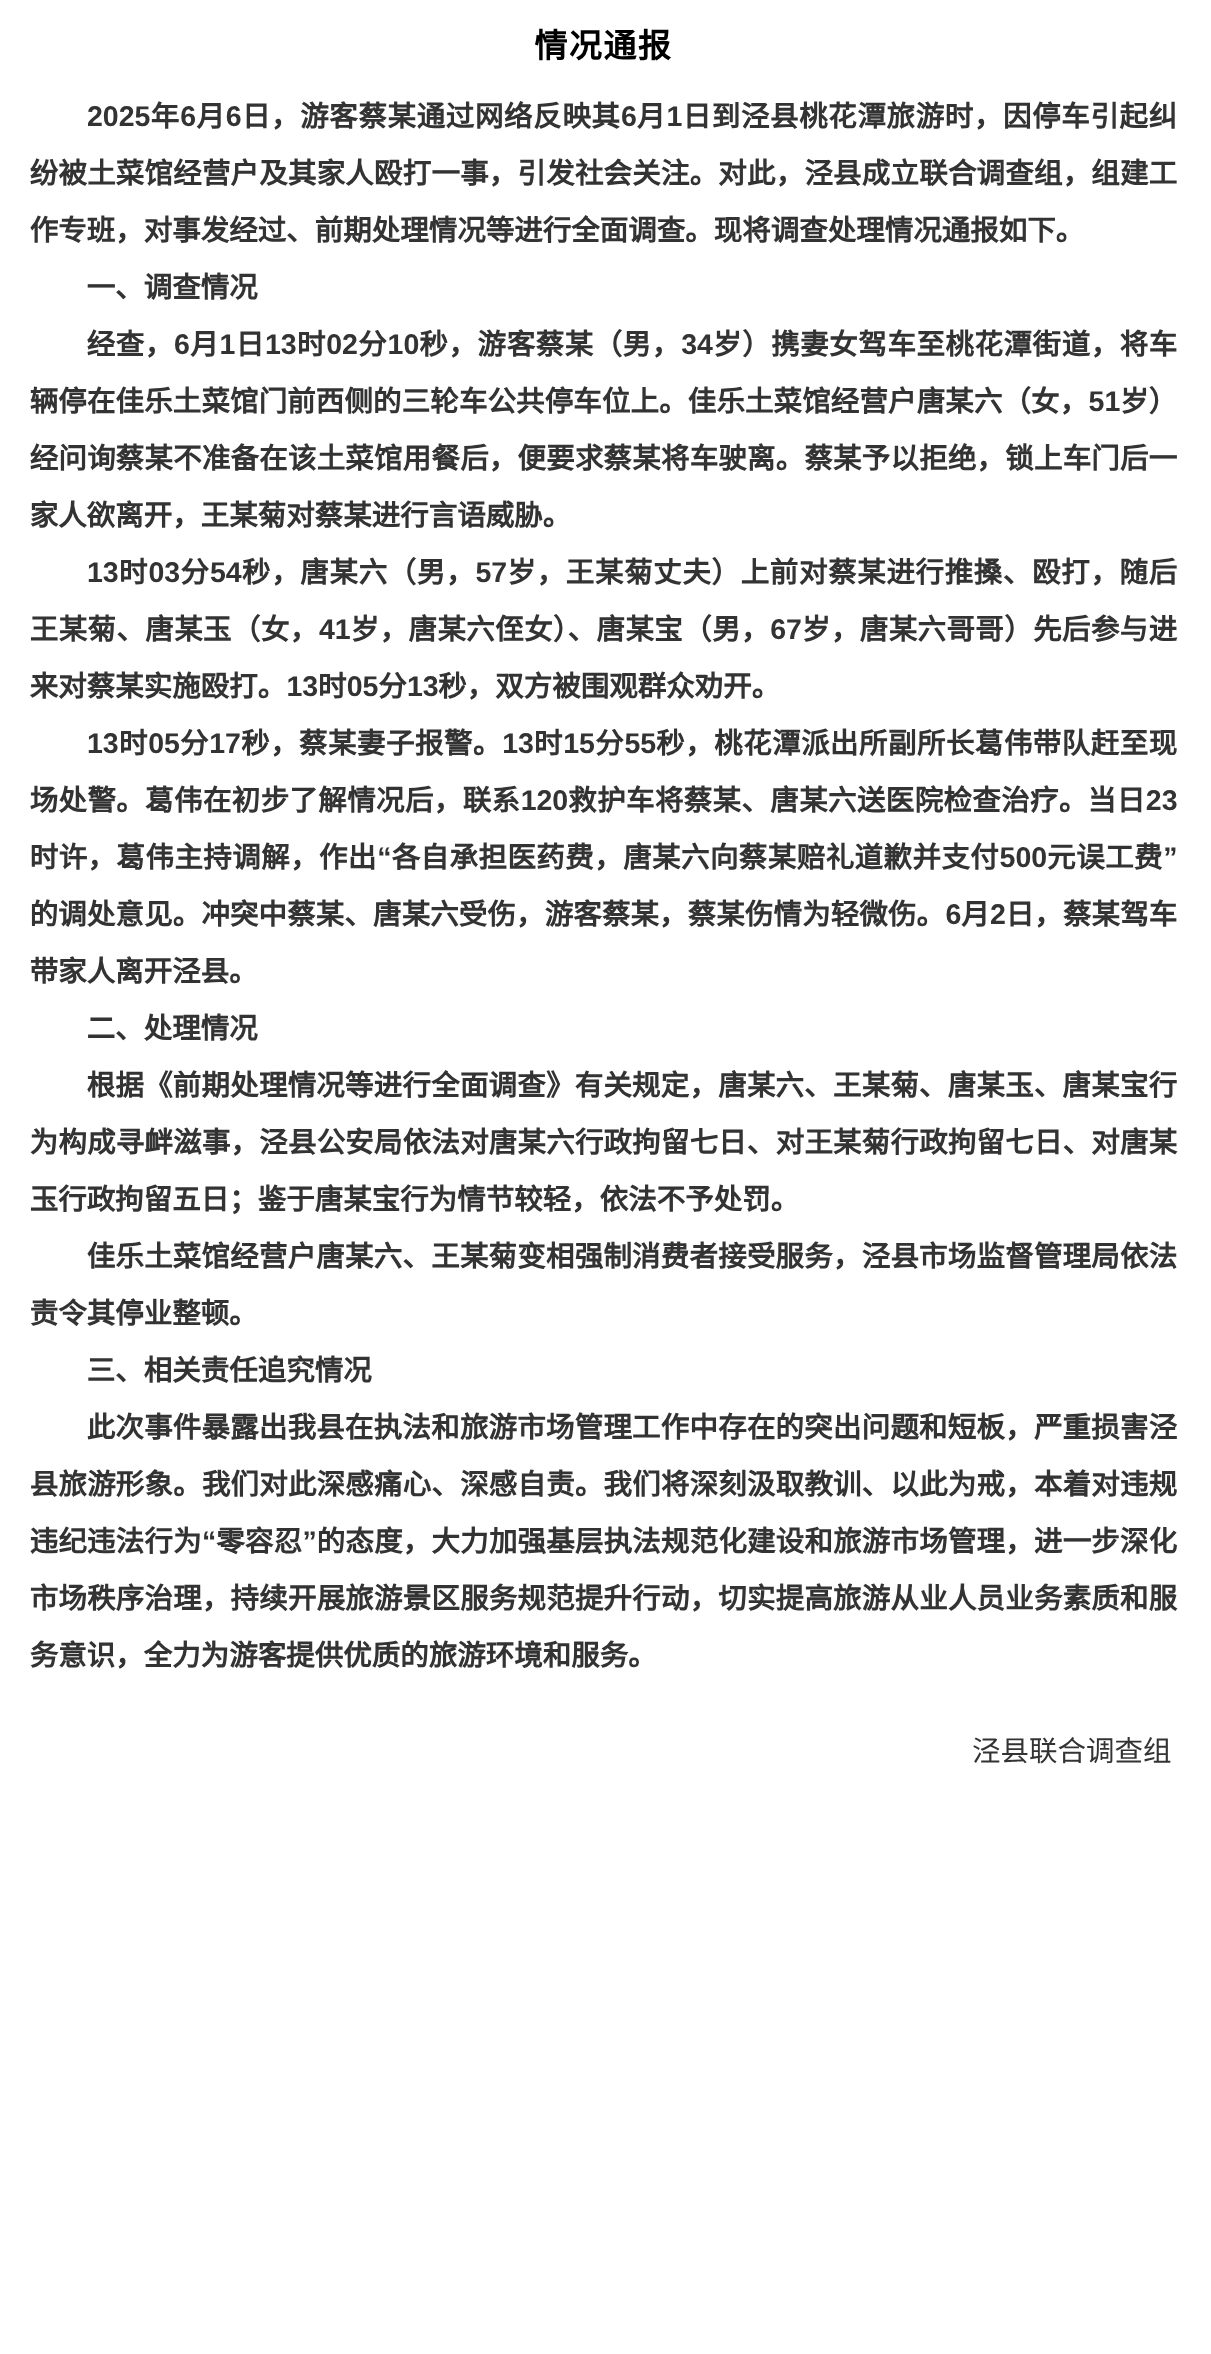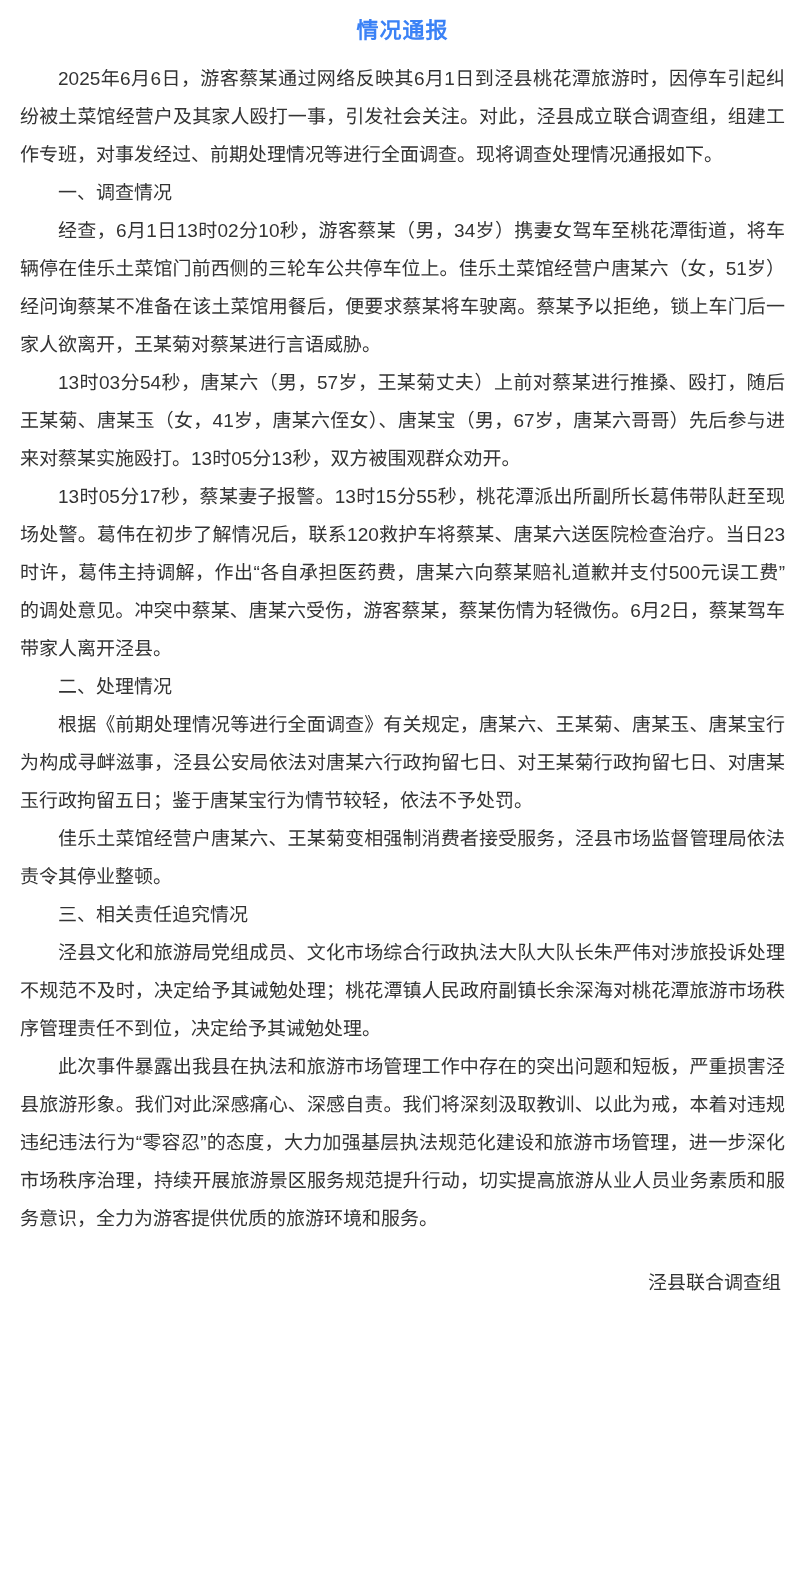--- a/index.html
+++ b/index.html
@@ -16,30 +16,30 @@
   }
   .doc {
     padding: 14px 22px 30px 20px;
     font-size: 19px;
     line-height: 38px;
     text-align: justify;
   }
   .doc-title {
     font-size: 22px;
     font-weight: 700;
-    color: #3b82f6;
+    color: #000000;
     text-align: center;
     margin: 0 0 12px 0;
     line-height: 34px;
     letter-spacing: 1px;
   }
   .para, .section-heading {
     margin: 0;
     text-indent: 2em;
-    font-weight: 400;
+    font-weight: 700;
   }
   .sign-block {
     margin-top: 22px;
     text-align: right;
     padding-right: 4px;
   }
   .sign-line {
     line-height: 46px;
   }
 </style>
@@ -63,21 +63,20 @@
 
   <p class="section-heading">二、处理情况</p>
 
   <p class="para">根据《前期处理情况等进行全面调查》有关规定，唐某六、王某菊、唐某玉、唐某宝行为构成寻衅滋事，泾县公安局依法对唐某六行政拘留七日、对王某菊行政拘留七日、对唐某玉行政拘留五日；鉴于唐某宝行为情节较轻，依法不予处罚。</p>
 
   <p class="para">佳乐土菜馆经营户唐某六、王某菊变相强制消费者接受服务，泾县市场监督管理局依法责令其停业整顿。</p>
 
   <p class="section-heading">三、相关责任追究情况</p>
 
 
-  <p class="para">泾县文化和旅游局党组成员、文化市场综合行政执法大队大队长朱严伟对涉旅投诉处理不规范不及时，决定给予其诫勉处理；桃花潭镇人民政府副镇长余深海对桃花潭旅游市场秩序管理责任不到位，决定给予其诫勉处理。</p>
 
   <p class="para">此次事件暴露出我县在执法和旅游市场管理工作中存在的突出问题和短板，严重损害泾县旅游形象。我们对此深感痛心、深感自责。我们将深刻汲取教训、以此为戒，本着对违规违纪违法行为“零容忍”的态度，大力加强基层执法规范化建设和旅游市场管理，进一步深化市场秩序治理，持续开展旅游景区服务规范提升行动，切实提高旅游从业人员业务素质和服务意识，全力为游客提供优质的旅游环境和服务。</p>
 
   <div class="sign-block">
     <div class="sign-line">泾县联合调查组</div>
 
   </div>
 
 </div>
 

